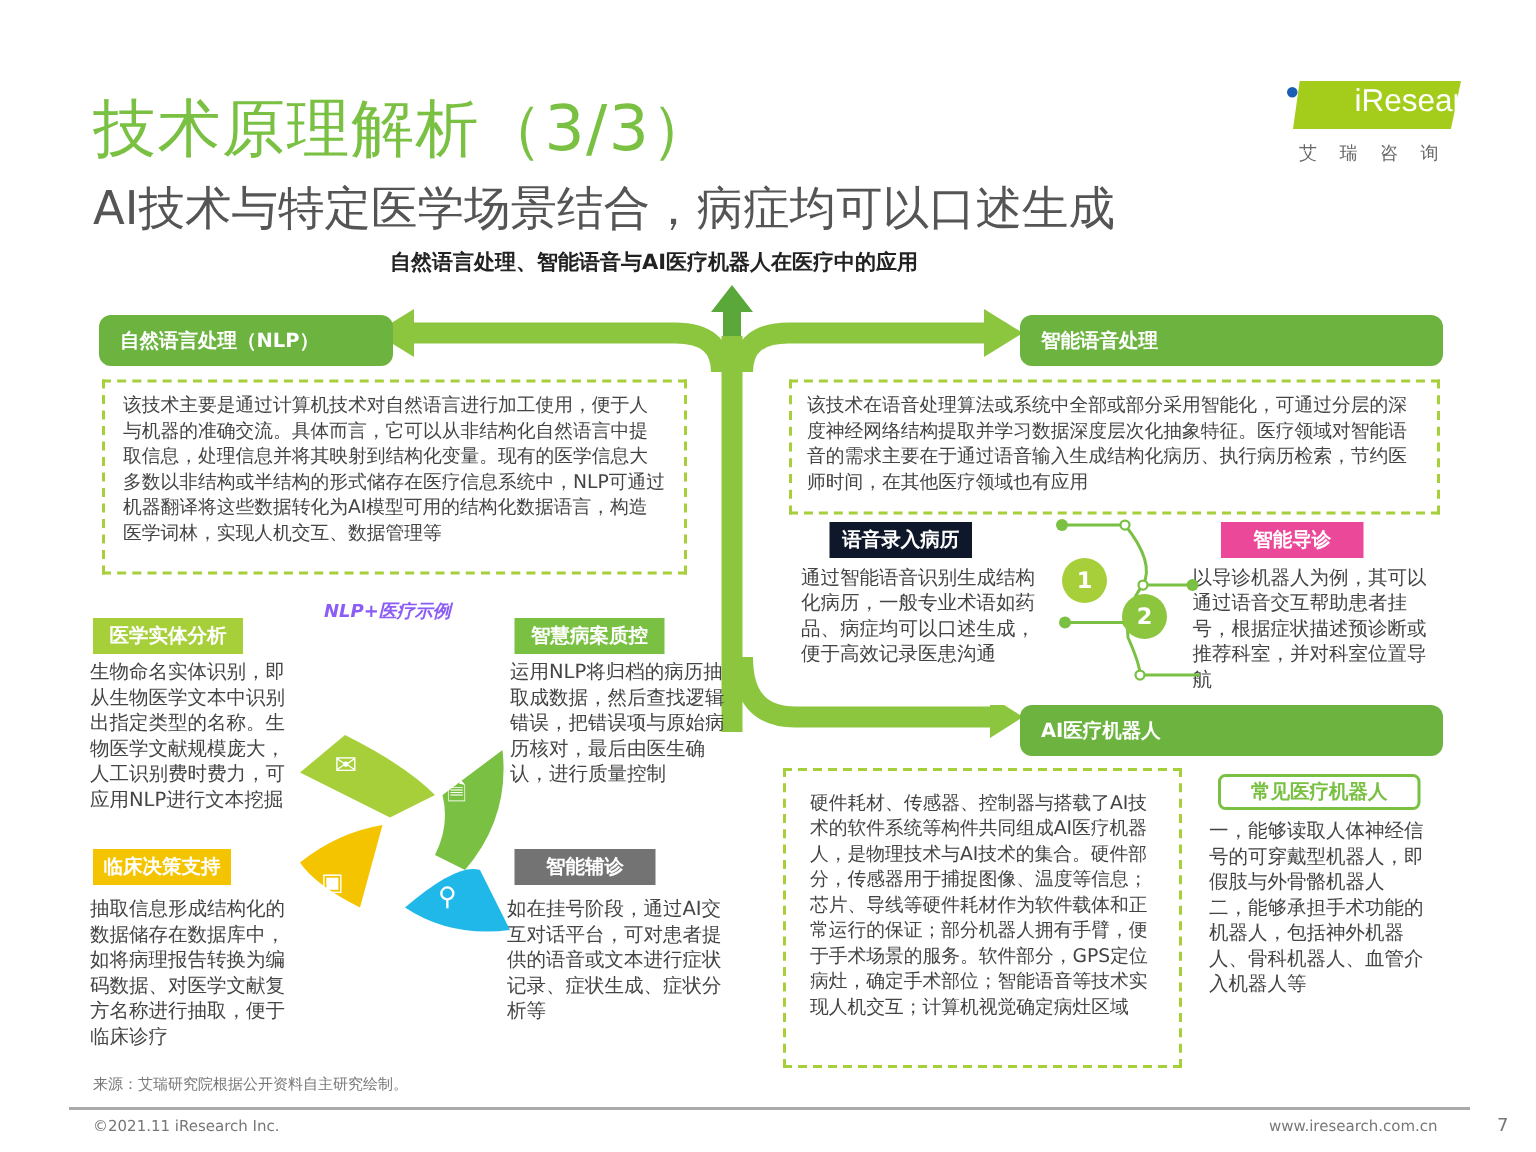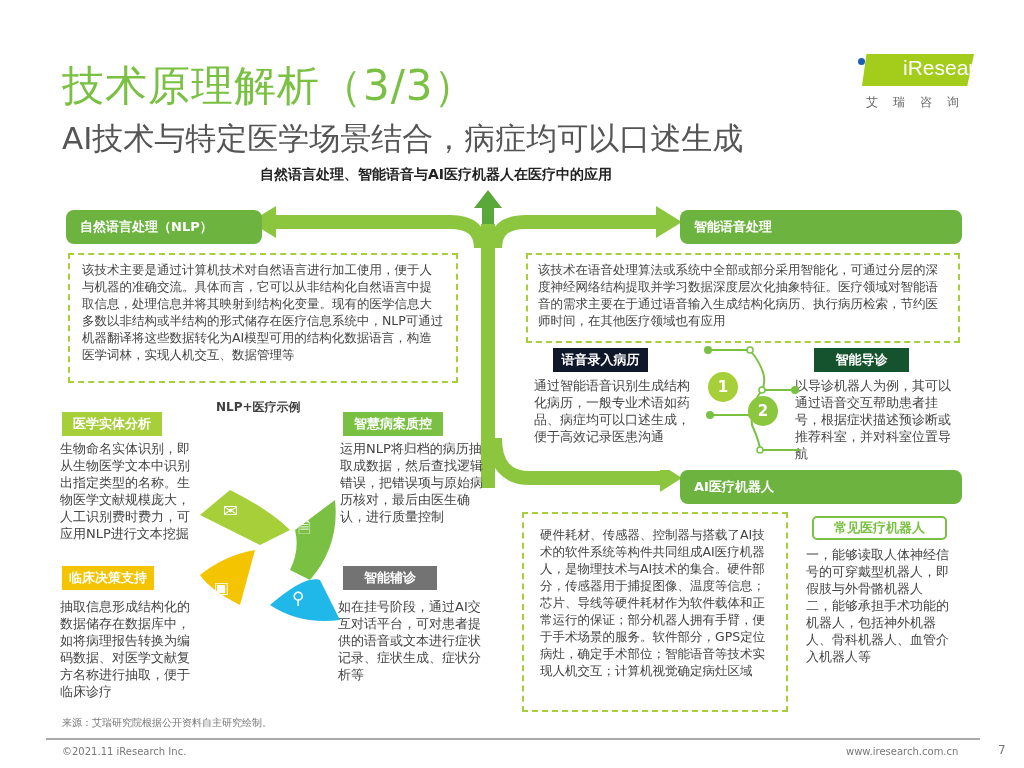--- a/index.html
+++ b/index.html
@@ -57,21 +57,21 @@
   <polygon points="32,8 10,-6 10,22" fill="#8cc63f"></polygon>
 </svg>
 
 <div class="abs hdr" style="left:66px; top:210px; width:196px; height:34px;">
   <span>自然语言处理（NLP）</span>
 </div>
 <div class="abs dash para" style="left:68px; top:253px; width:390px; height:130px; padding:6px 12px;">
   <span>该技术主要是通过计算机技术对自然语言进行加工使用，便于人与机器的准确交流。具体而言，它可以从非结构化自然语言中提取信息，处理信息并将其映射到结构化变量。现有的医学信息大多数以非结构或半结构的形式储存在医疗信息系统中，NLP可通过机器翻译将这些数据转化为AI模型可用的结构化数据语言，构造医学词林，实现人机交互、数据管理等</span>
 </div>
 
-<div class="abs" style="left:216px; top:399px; font-size:12px; font-weight:bold; color:#404040;">NLP+医疗示例</div>
+<div class="abs" style="left:216px; top:399px; font-size:12px; font-weight:bold; color:#8b5cf6;font-style:italic;">NLP+医疗示例</div>
 
 <div class="abs tag" style="left:62px; top:412px; width:100px; height:24px; background:#a6cf3a;">
   <span>医学实体分析</span>
 </div>
 <div class="abs para" style="left:60px; top:440px; width:140px; font-size:13px;">生物命名实体识别，即从生物医学文本中识别出指定类型的名称。生物医学文献规模庞大，人工识别费时费力，可应用NLP进行文本挖掘</div>
 
 <div class="abs tag" style="left:343px; top:412px; width:100px; height:24px; background:#7ac143;">
   <span>智慧病案质控</span>
 </div>
 <div class="abs para" style="left:340px; top:440px; width:145px; font-size:13px;">运用NLP将归档的病历抽取成数据，然后查找逻辑错误，把错误项与原始病历核对，最后由医生确认，进行质量控制</div>
@@ -102,21 +102,21 @@
 </div>
 <div class="abs dash para" style="left:526px; top:253px; width:434px; height:90px; padding:6px 10px;">
   <span>该技术在语音处理算法或系统中全部或部分采用智能化，可通过分层的深度神经网络结构提取并学习数据深度层次化抽象特征。医疗领域对智能语音的需求主要在于通过语音输入生成结构化病历、执行病历检索，节约医师时间，在其他医疗领域也有应用</span>
 </div>
 
 <div class="abs tag" style="left:553px; top:348px; width:95px; height:24px; background:#0f172a;">
   <span>语音录入病历</span>
 </div>
 <div class="abs para" style="left:534px; top:377px; width:160px; font-size:13px;">通过智能语音识别生成结构化病历，一般专业术语如药品、病症均可以口述生成，便于高效记录医患沟通</div>
 
-<div class="abs tag" style="left:814px; top:348px; width:95px; height:24px; background:#14532d;">
+<div class="abs tag" style="left:814px; top:348px; width:95px; height:24px; background:#ec4899;">
   <span>智能导诊</span>
 </div>
 <div class="abs para" style="left:795px; top:377px; width:160px; font-size:13px;">以导诊机器人为例，其可以通过语音交互帮助患者挂号，根据症状描述预诊断或推荐科室，并对科室位置导航</div>
 
 <svg class="abs" style="left:690px; top:345px;" width="110" height="110">
   <path d="M18,5 L60,5 Q80,30 72,45 Q60,60 62,80 Q70,98 70,105 L110,105" stroke="#7ac143" stroke-width="2" fill="none"></path>
   <path d="M72,45 L105,45" stroke="#7ac143" stroke-width="2"></path>
   <path d="M62,70 L20,70" stroke="#7ac143" stroke-width="2"></path>
   <circle cx="18" cy="5" r="4" fill="#7ac143"></circle>
   <circle cx="60" cy="5" r="3" fill="#fff" stroke="#7ac143" stroke-width="1.5"></circle>

